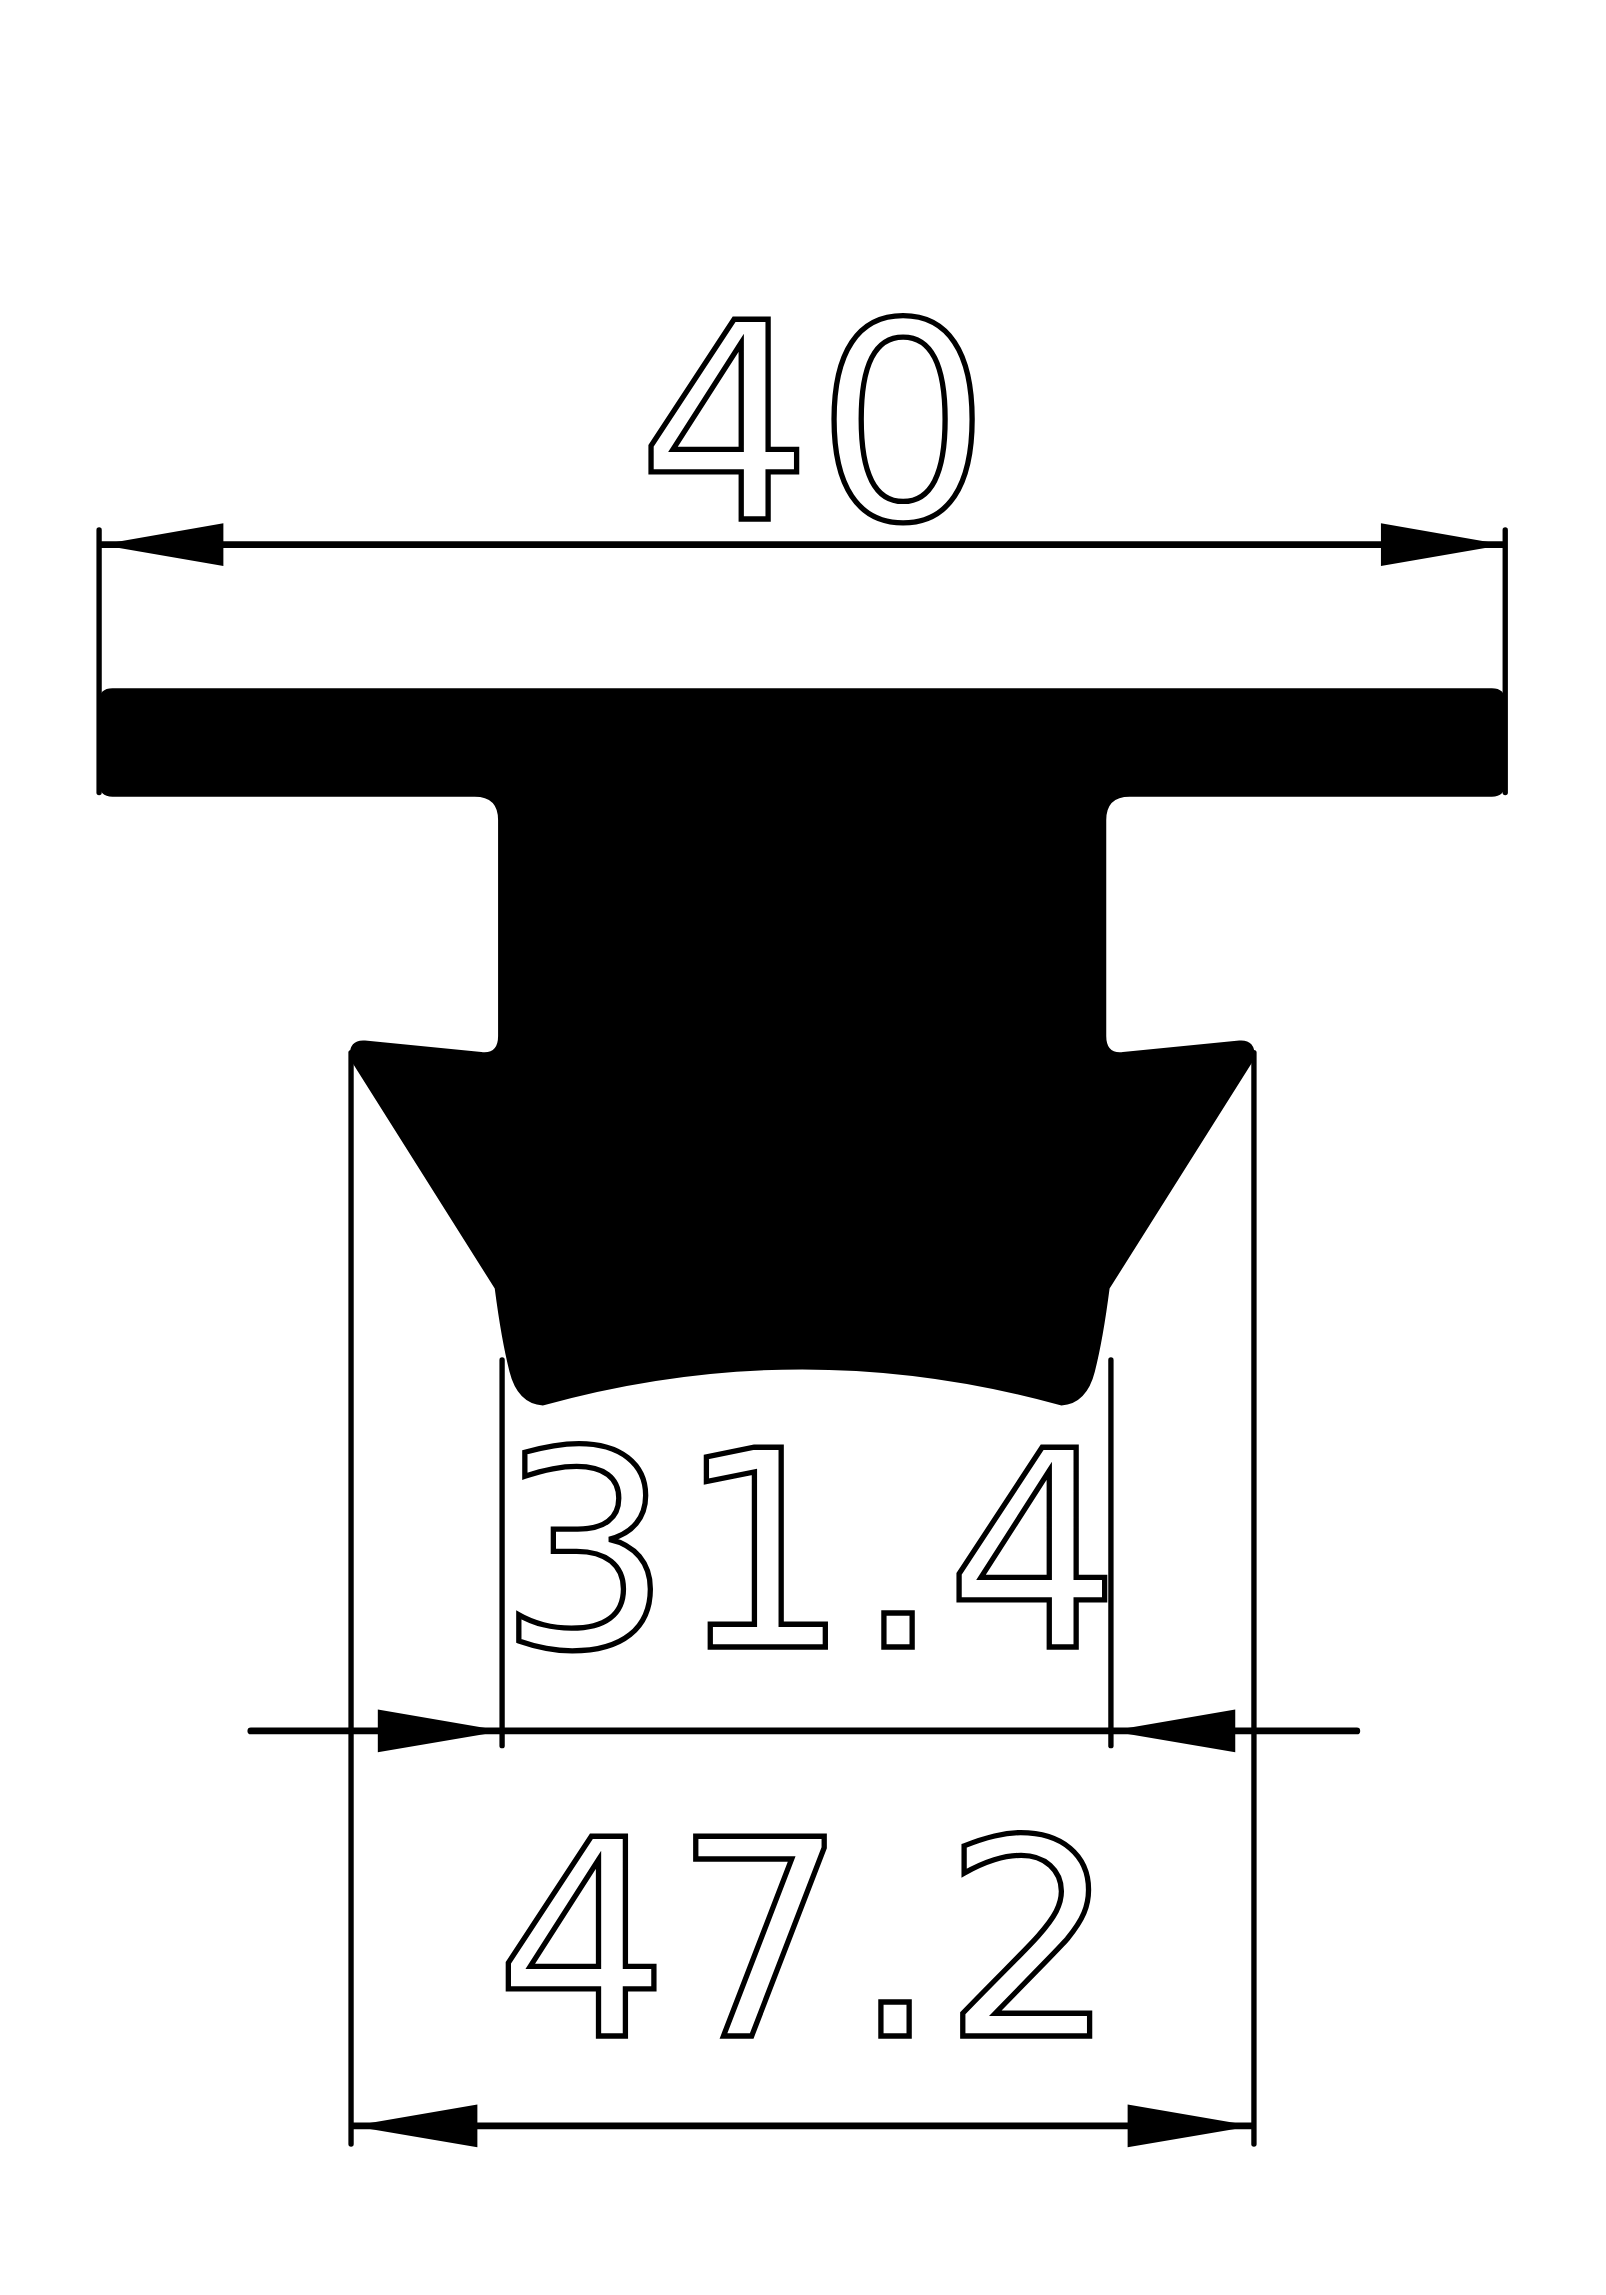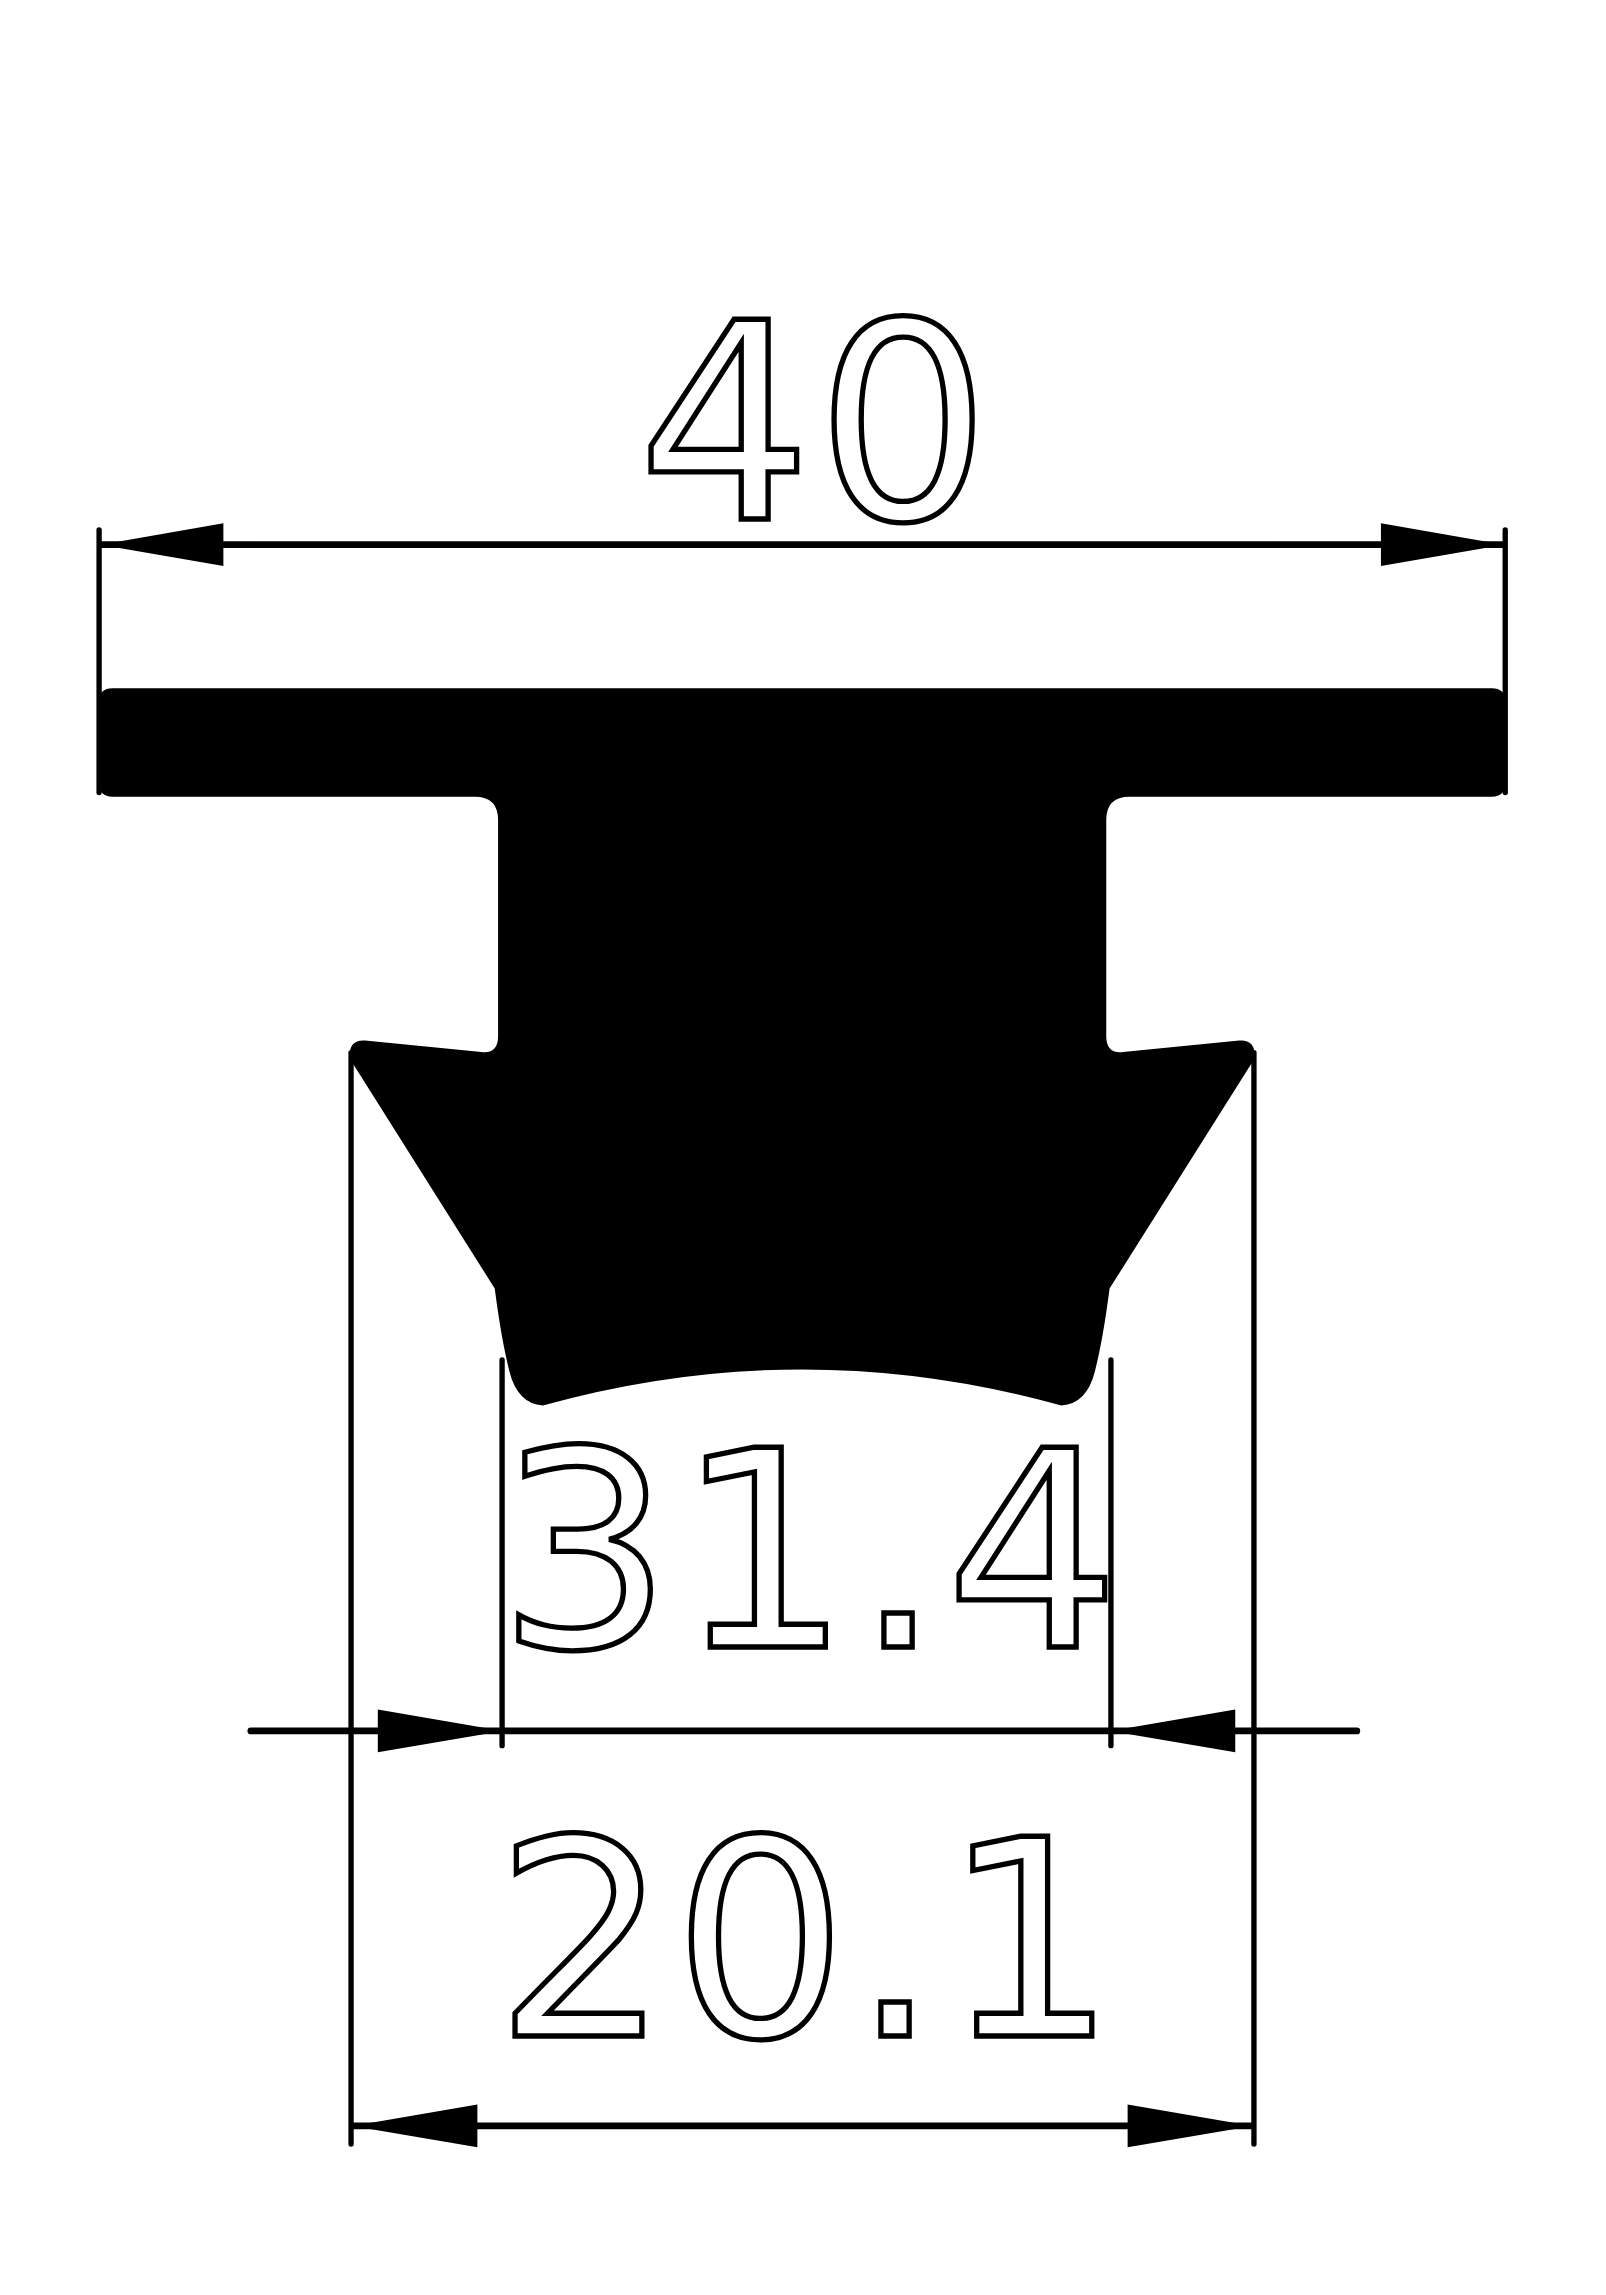--- a/index.html
+++ b/index.html
@@ -78,15 +78,15 @@
       <line x1="527" y1="3181" x2="1874" y2="3181" stroke="#000000" stroke-width="10" stroke-linecap="round"></line>
       <polygon points="527,3181 714,3149 714,3213" fill="#000000"></polygon>
       <polygon points="1874,3181 1687,3149 1687,3213" fill="#000000"></polygon>
     </g>
   </svg>
 
   <div class="dim-text t40">40</div>
 
   <div class="dim-text t174">31.4</div>
 
-  <div class="dim-text t257">20.1</div>
+  <div class="dim-text t257">47.2</div>
 </div>
 
 
 </body></html>

